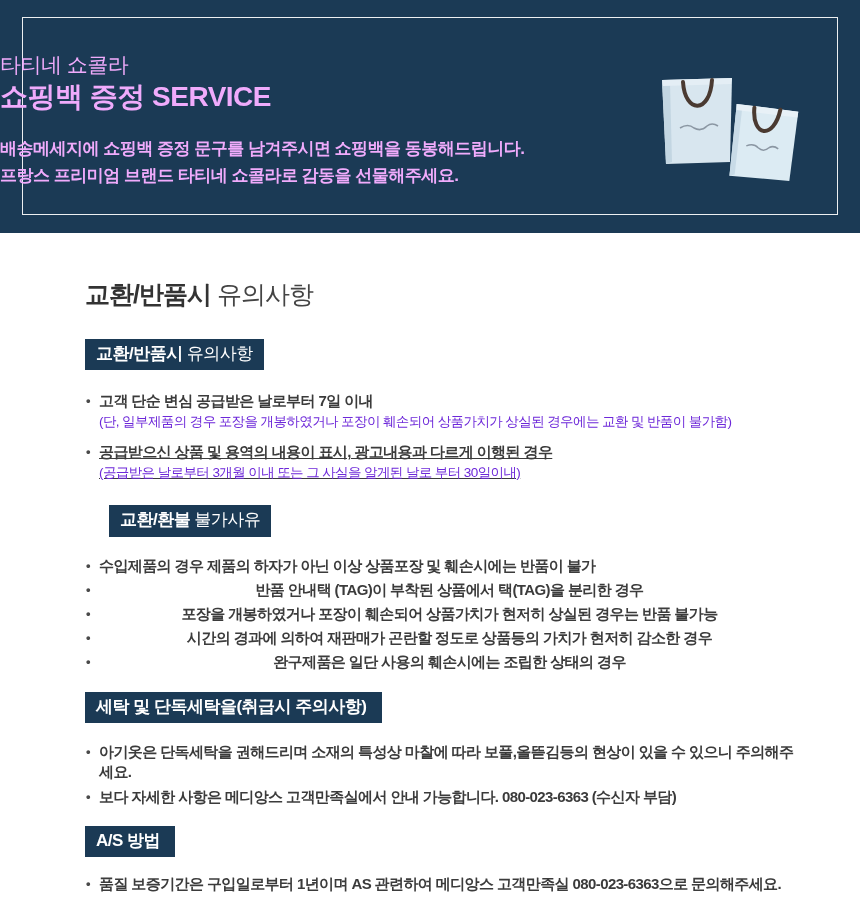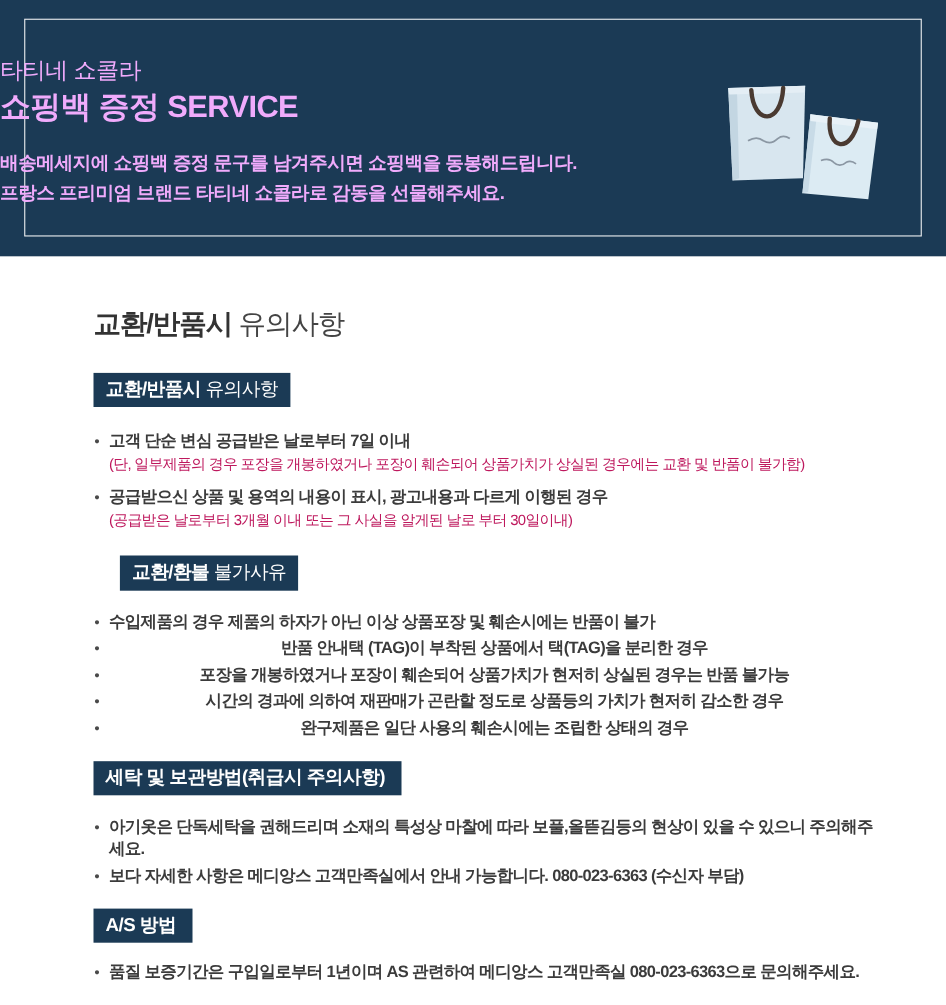--- a/index.html
+++ b/index.html
@@ -56,28 +56,28 @@
     font-size:15px; font-weight:bold; color:#3b3b3b;
     letter-spacing:-0.6px; line-height:20px;
   }
   ul.policy li::before {
     content:"\2022";
     position:absolute; left:1px; top:0;
     color:#4a4a4a; font-size:13px;
   }
   ul.policy li .sub {
     display:block;
-    font-size:13.5px; font-weight:normal; color:#be185d;
+    font-size:13.5px; font-weight:normal; color:#6d28d9;
     letter-spacing:-0.6px; line-height:18px; margin-top:2px;
   }
 
   
   .sec1-badge { margin-top:28px; }
   .sec1-list  { margin-top:21px; }
-  .sec1-list li + li { margin-top:11px; }
+  .sec1-list li + li { margin-top:11px;text-decoration:underline; }
 
   .sec2-badge { margin-top:23px;padding-left:24px; }
   .sec2-list  { margin-top:19px; }
   .sec2-list li { line-height:20px; }
   .sec2-list li + li { margin-top:4px;text-align:center; }
 
   .sec3-badge { margin-top:20px; }
   .sec3-list  { margin-top:19px; }
   .sec3-list li + li { margin-top:5px; }
 
@@ -134,21 +134,21 @@
   </div>
   <ul class="policy sec2-list">
     <li>수입제품의 경우 제품의 하자가 아닌 이상 상품포장 및 훼손시에는 반품이 불가</li>
     <li>반품 안내택 (TAG)이 부착된 상품에서 택(TAG)을 분리한 경우</li>
     <li>포장을 개봉하였거나 포장이 훼손되어 상품가치가 현저히 상실된 경우는 반품 불가능</li>
     <li>시간의 경과에 의하여 재판매가 곤란할 정도로 상품등의 가치가 현저히 감소한 경우</li>
     <li>완구제품은 일단 사용의 훼손시에는 조립한 상태의 경우</li>
   </ul>
 
   <div class="badge-row sec3-badge">
-    <span class="badge"><span class="b">세탁 및 보관방법(취급시 주의사항)</span><span class="r"></span></span>
+    <span class="badge"><span class="b">세탁 및 단독세탁을(취급시 주의사항)</span><span class="r"></span></span>
   </div>
   <ul class="policy sec3-list">
     <li>아기옷은 단독세탁을 권해드리며 소재의 특성상 마찰에 따라 보풀,올뜯김등의 현상이 있을 수 있으니 주의해주세요.</li>
     <li>보다 자세한 사항은 메디앙스 고객만족실에서 안내 가능합니다. 080-023-6363 (수신자 부담)</li>
   </ul>
 
   <div class="badge-row sec4-badge">
     <span class="badge"><span class="b">A/S 방법</span><span class="r"></span></span>
   </div>
   <ul class="policy sec4-list">

